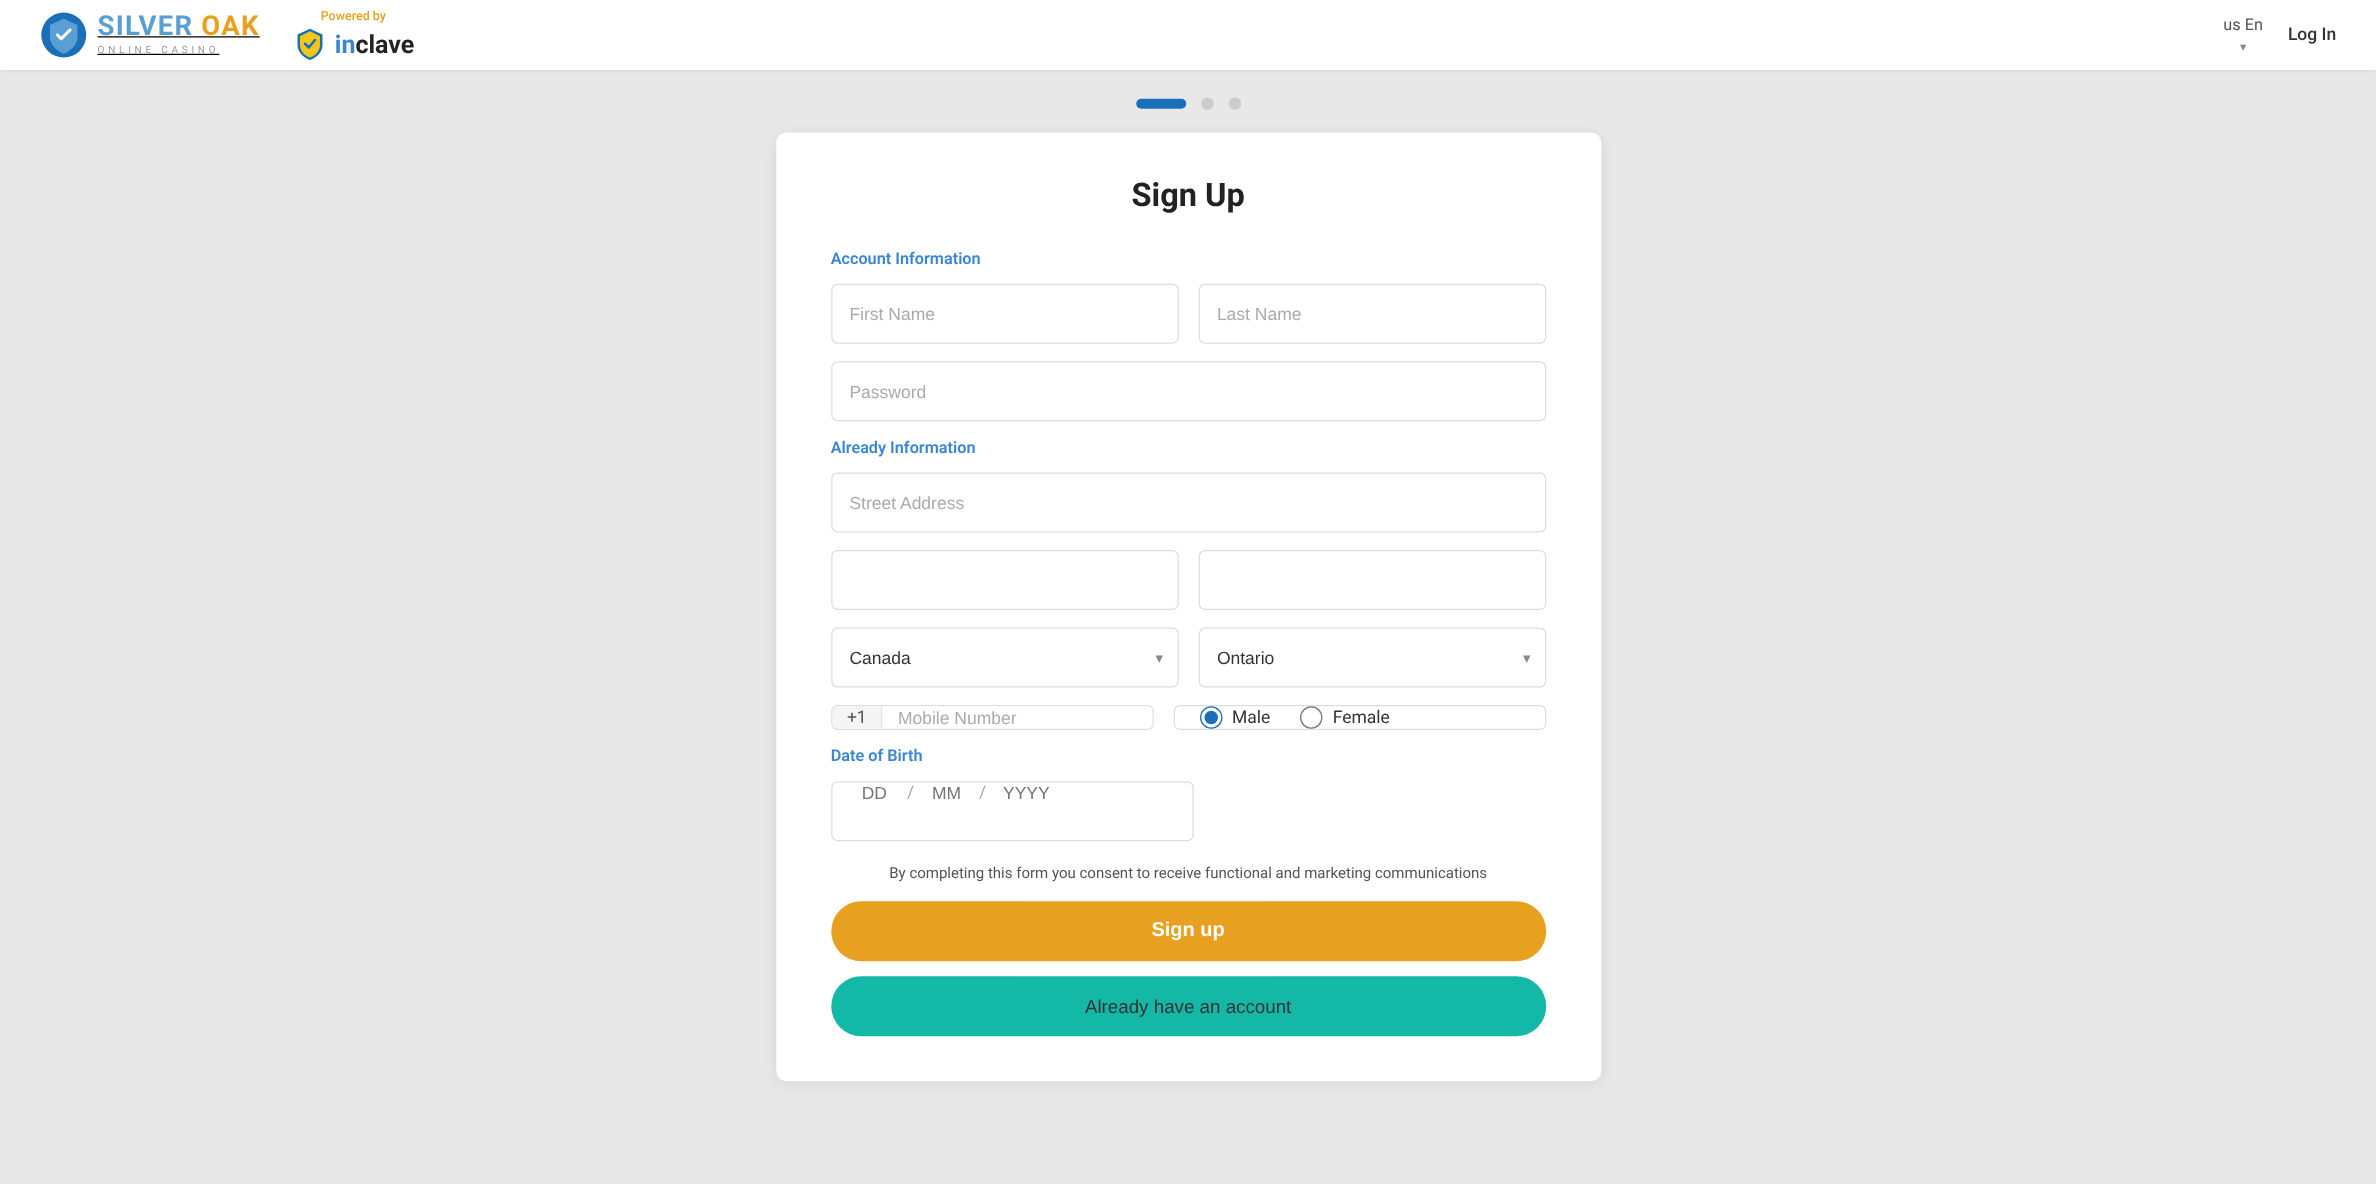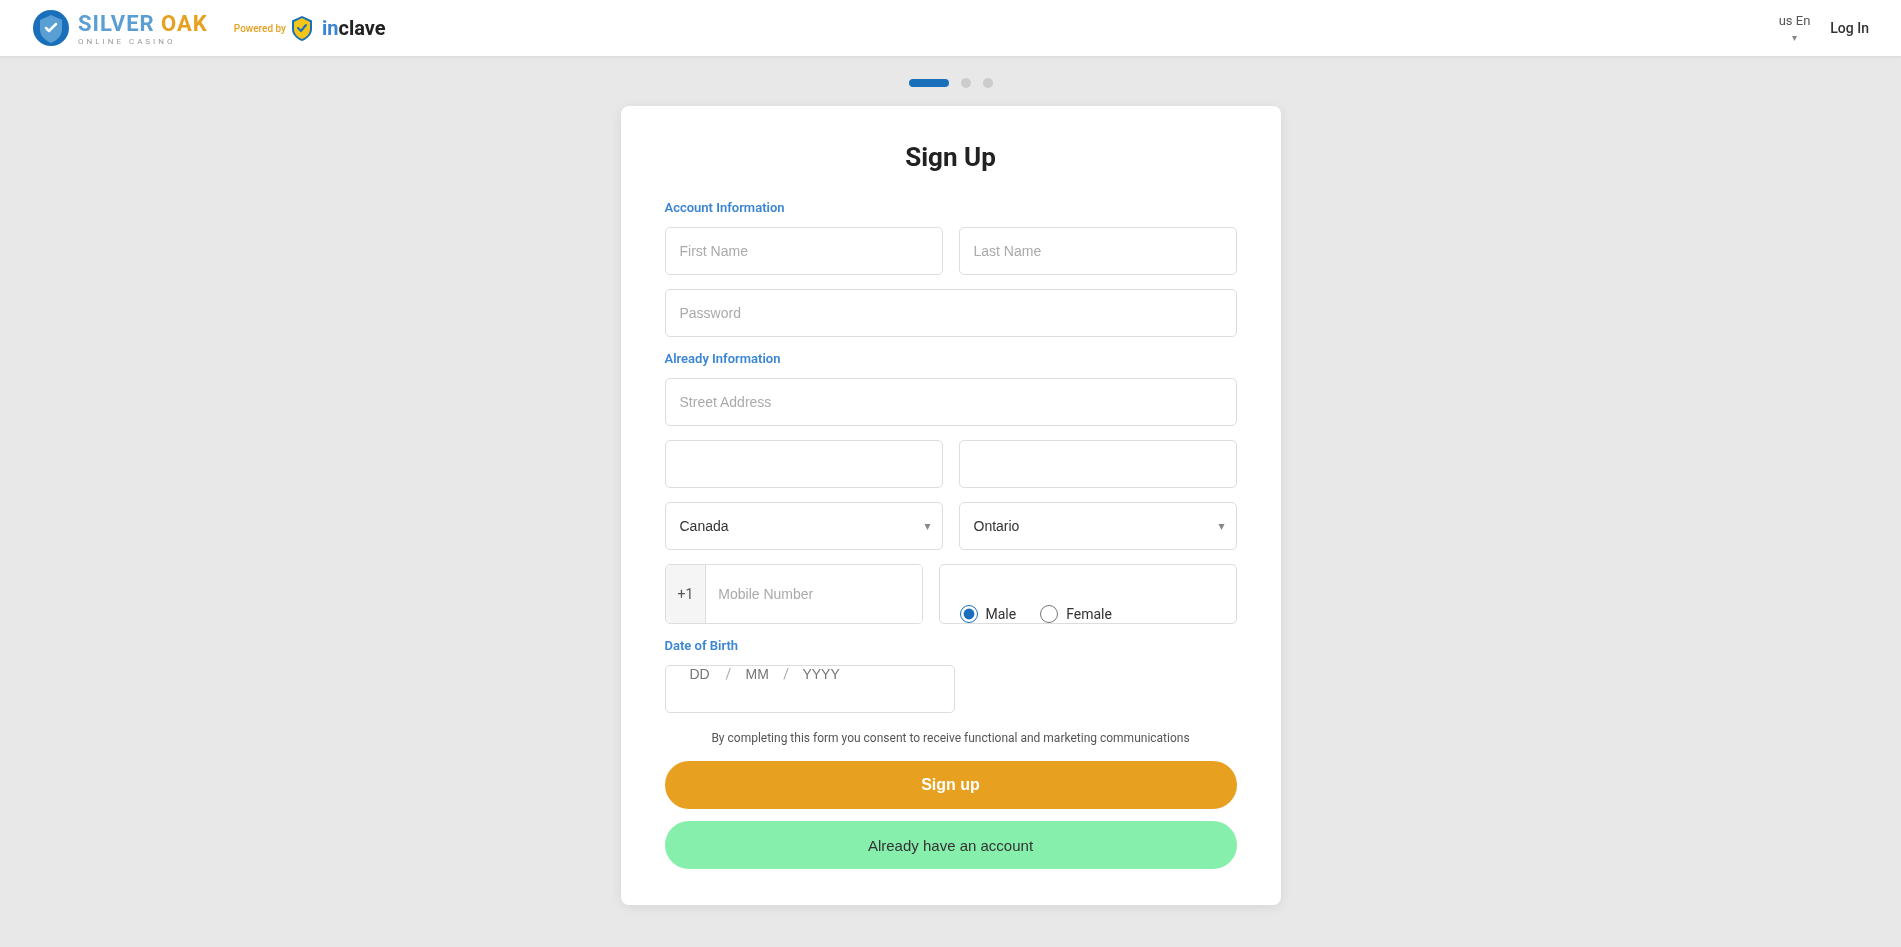--- a/index.html
+++ b/index.html
@@ -19,22 +19,23 @@
       padding: 0 32px;
       box-shadow: 0 1px 3px rgba(0,0,0,0.08);
     }
     .header-left {
       display: flex;
       align-items: center;
       gap: 18px;
     }
     .logo-silver-oak {
       display: flex;
-      align-items: center;
+      align-items: flex-start;
       gap: 8px;
+      text-decoration: underline;
     }
     .logo-icon {
       width: 38px;
       height: 38px;
     }
     .logo-text-silver {
       color: #5a9fd4;
       font-size: 22px;
       font-weight: 700;
       letter-spacing: 1px;
@@ -51,21 +52,21 @@
     .logo-subtitle {
       color: #999;
       font-size: 8px;
       letter-spacing: 3px;
       text-transform: uppercase;
       display: block;
       margin-top: 1px;
     }
     .powered-by {
       display: flex;
-      flex-direction: row;
+      flex-direction: column;
       align-items: center;
       gap: 2px;
       margin-left: 8px;
     }
     .powered-by-text {
       color: #e8a020;
       font-size: 10px;
       font-weight: 500;
     }
     .inclave-logo {
@@ -248,21 +249,20 @@
       padding: 0 20px;
       gap: 24px;
     }
     .radio-label {
       display: flex;
       align-items: center;
       gap: 8px;
       cursor: pointer;
       font-size: 14px;
       color: #333;
-      margin-top: 40px;
     }
     .radio-input {
       width: 18px;
       height: 18px;
       accent-color: #1a6fba;
       cursor: pointer;
     }
 
     
     .dob-section { margin-bottom: 18px; }
@@ -318,21 +318,21 @@
       font-size: 16px;
       font-weight: 600;
       cursor: pointer;
       transition: background 0.2s;
       margin-bottom: 12px;
     }
 
     .btn-already {
       width: 100%;
       height: 48px;
-      background: #86efac;
+      background: #14b8a6;
       border: none;
       border-radius: 30px;
       color: #333;
       font-size: 15px;
       font-weight: 500;
       cursor: pointer;
       transition: background 0.2s;
     }
   </style>
 </head>

